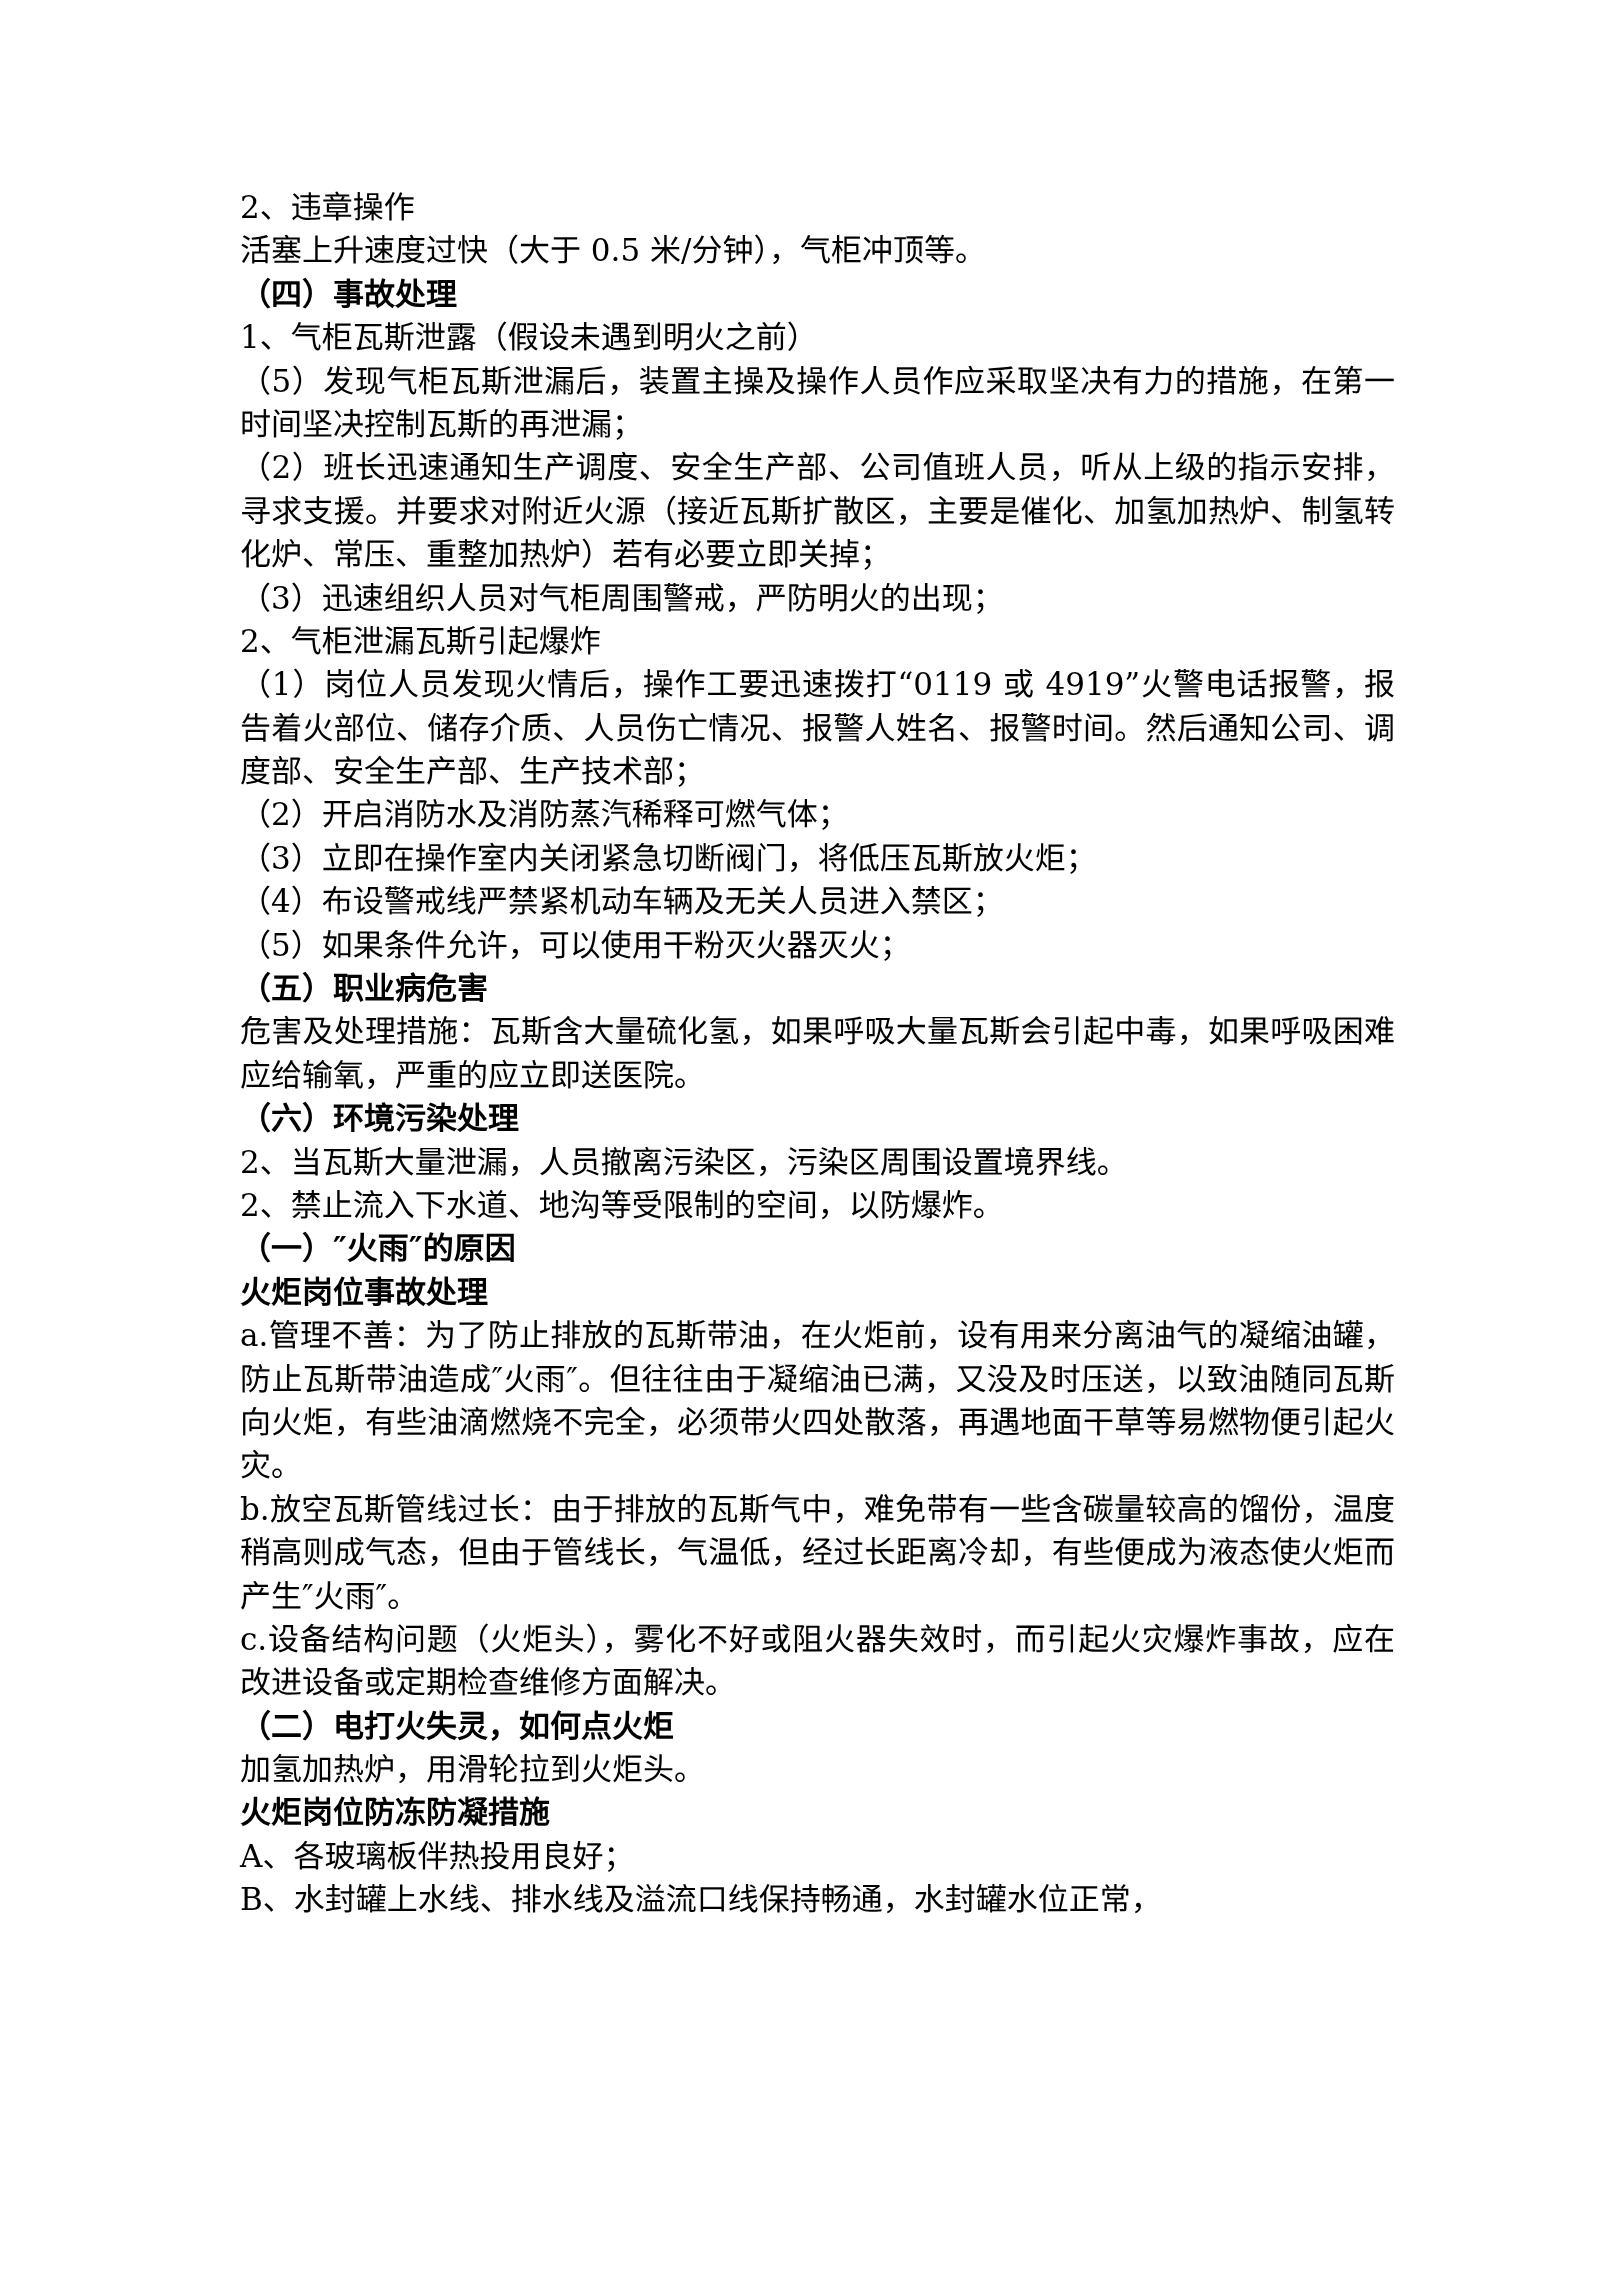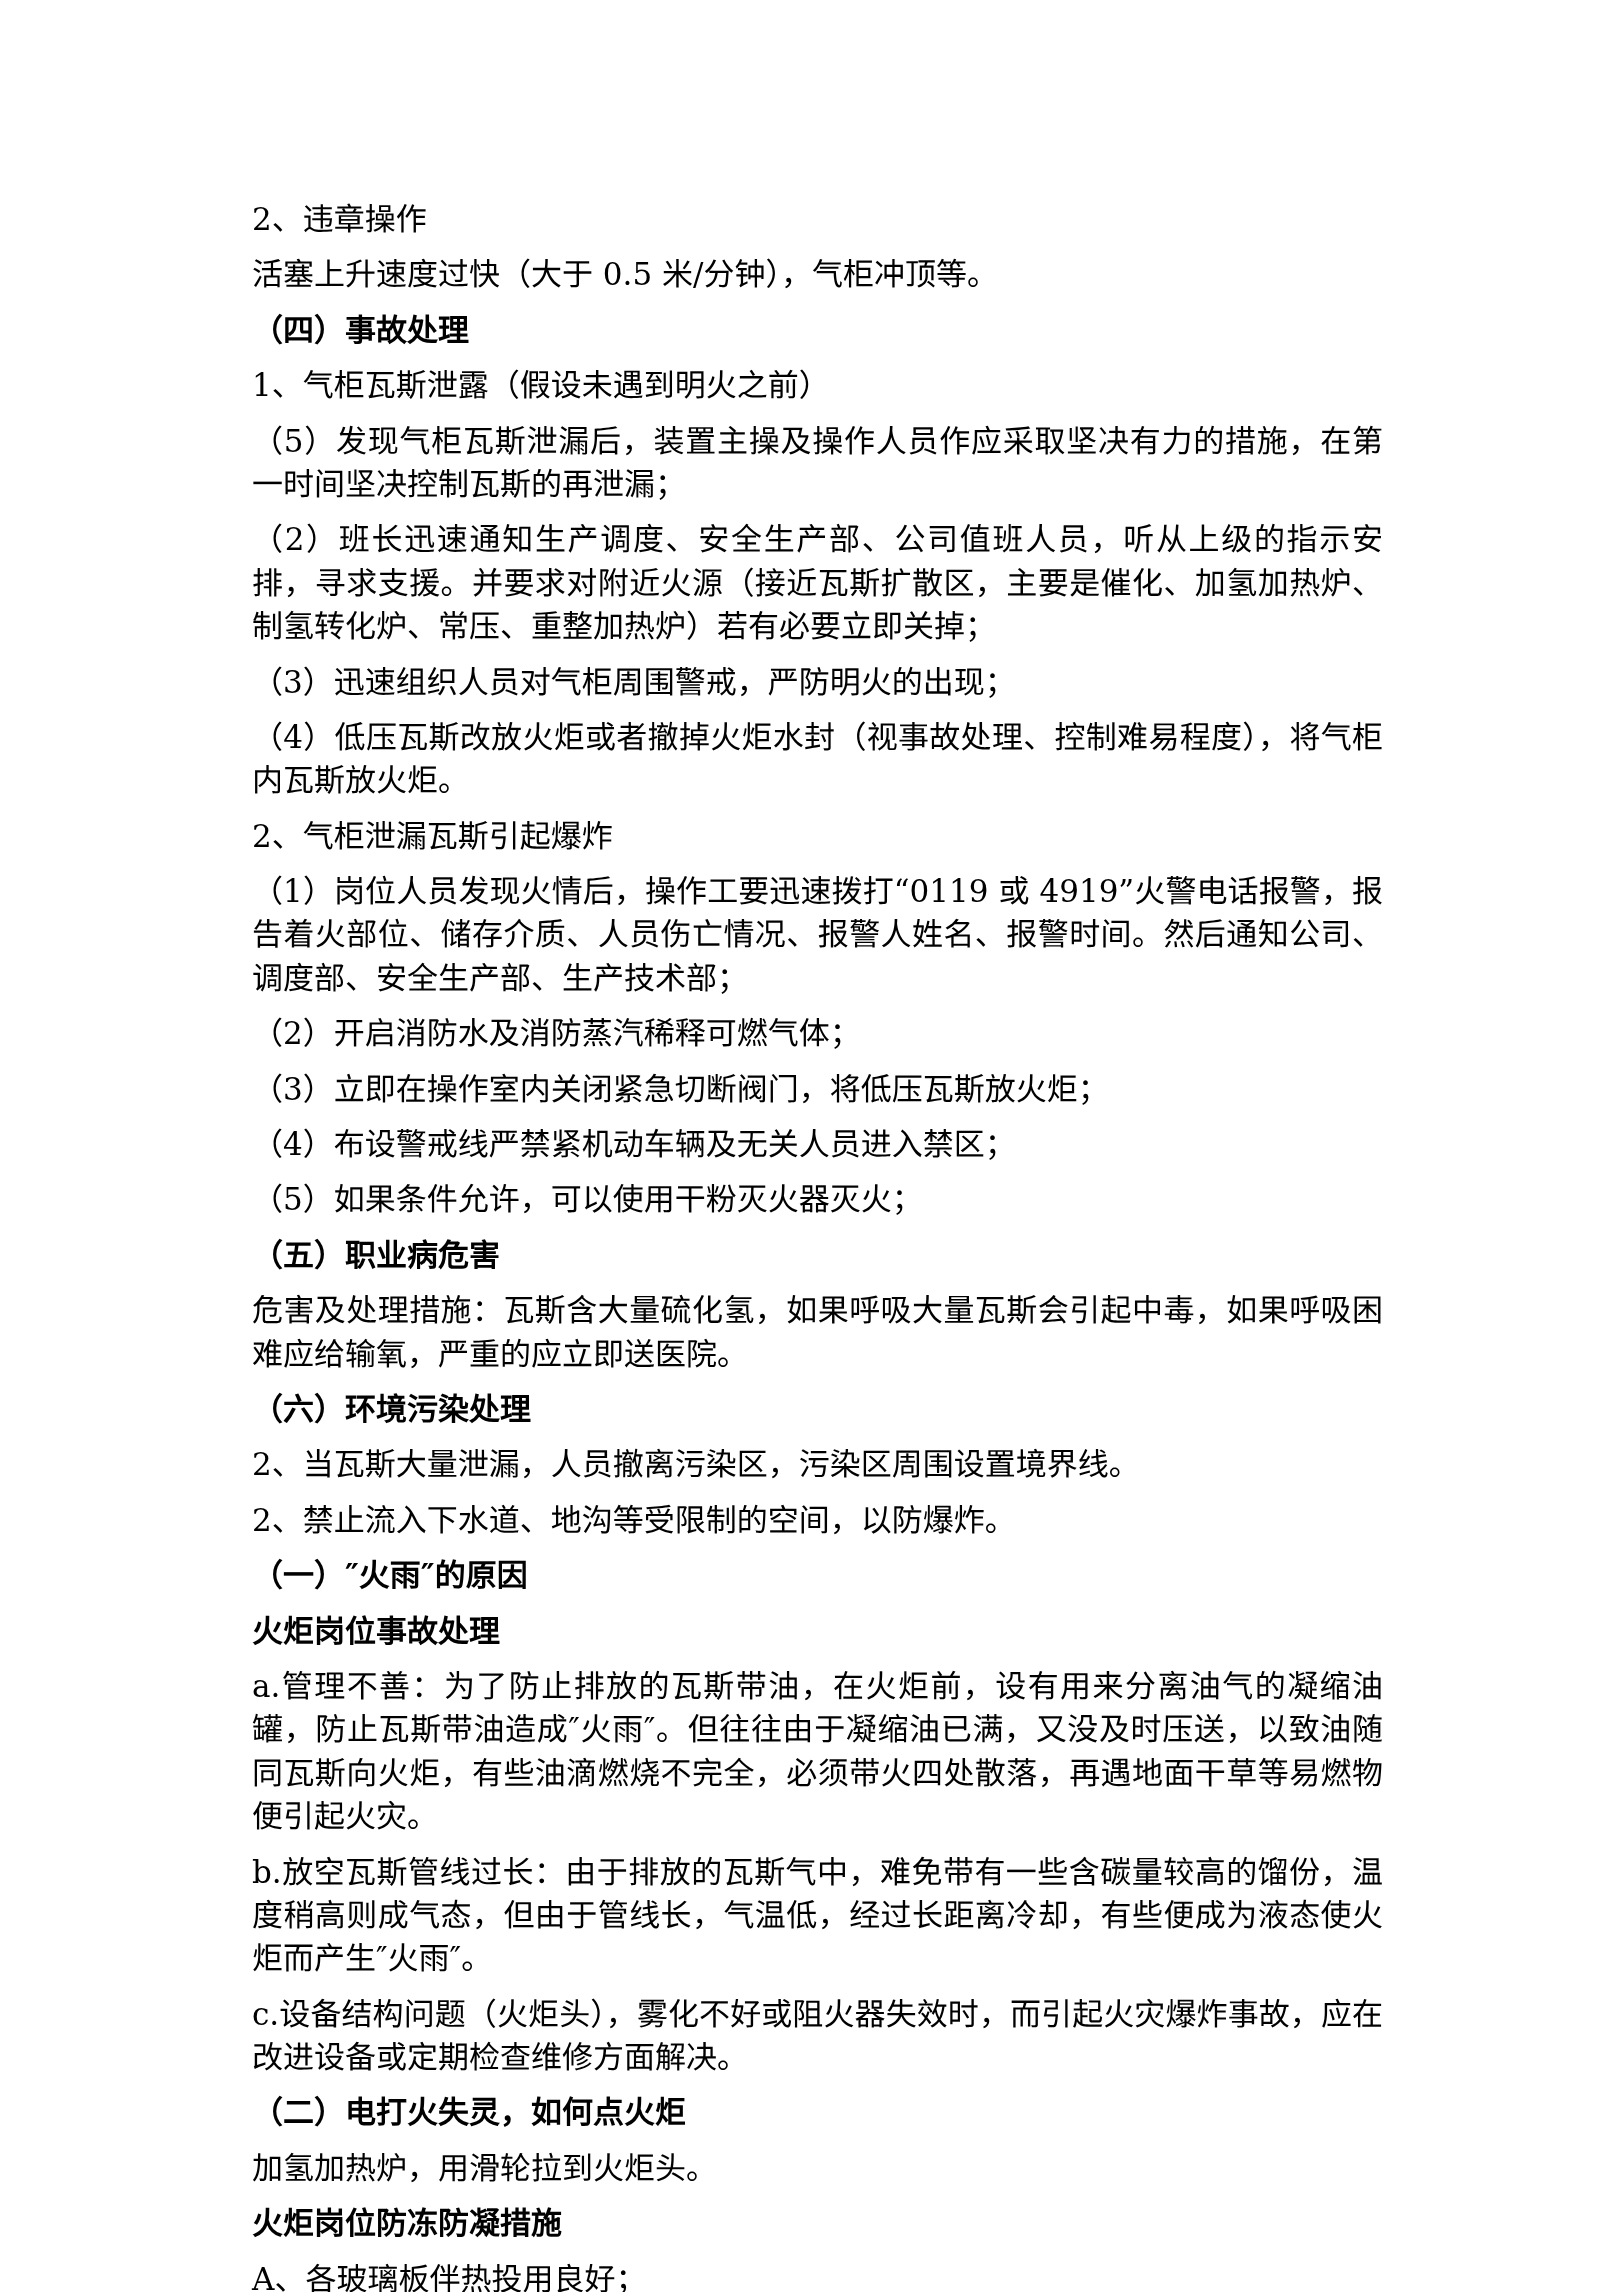--- a/index.html
+++ b/index.html
@@ -17,21 +17,21 @@
     font-family: "DejaVu Serif", "Liberation Serif", serif;
     color: #000000;
   }
   .doc {
     font-size: 31px;
     line-height: 1.40;
     text-align: justify;
     text-justify: inter-ideograph;
   }
   .doc p {
-    margin: 12px;
+    margin: 0;
     padding: 0;
     white-space: normal;
   }
   .bold {
     font-weight: bold;
   }
   .ind1 {
     padding-left: 29px;
   }
 </style>
@@ -41,21 +41,20 @@
 <div class="page">
   <div class="doc">
 
     <p>2、违章操作</p>
     <p>活塞上升速度过快（大于 0.5 米/分钟），气柜冲顶等。</p>
     <p class="bold ind1">（四）事故处理</p>
     <p>1、气柜瓦斯泄露（假设未遇到明火之前）</p>
     <p class="ind1">（5）发现气柜瓦斯泄漏后，装置主操及操作人员作应采取坚决有力的措施，在第一时间坚决控制瓦斯的再泄漏；</p>
     <p class="ind1">（2）班长迅速通知生产调度、安全生产部、公司值班人员，听从上级的指示安排，寻求支援。并要求对附近火源（接近瓦斯扩散区，主要是催化、加氢加热炉、制氢转化炉、常压、重整加热炉）若有必要立即关掉；</p>
     <p class="ind1">（3）迅速组织人员对气柜周围警戒，严防明火的出现；</p>
-    <p class="ind1">（4）低压瓦斯改放火炬或者撤掉火炬水封（视事故处理、控制难易程度），将气柜内瓦斯放火炬。</p>
     <p>2、气柜泄漏瓦斯引起爆炸</p>
     <p class="ind1">（1）岗位人员发现火情后，操作工要迅速拨打“0119 或 4919”火警电话报警，报告着火部位、储存介质、人员伤亡情况、报警人姓名、报警时间。然后通知公司、调度部、安全生产部、生产技术部；</p>
     <p class="ind1">（2）开启消防水及消防蒸汽稀释可燃气体；</p>
     <p class="ind1">（3）立即在操作室内关闭紧急切断阀门，将低压瓦斯放火炬；</p>
     <p class="ind1">（4）布设警戒线严禁紧机动车辆及无关人员进入禁区；</p>
     <p class="ind1">（5）如果条件允许，可以使用干粉灭火器灭火；</p>
     <p class="bold ind1">（五）职业病危害</p>
     <p>危害及处理措施：瓦斯含大量硫化氢，如果呼吸大量瓦斯会引起中毒，如果呼吸困难应给输氧，严重的应立即送医院。</p>
     <p class="bold ind1">（六）环境污染处理</p>
     <p>2、当瓦斯大量泄漏，人员撤离污染区，污染区周围设置境界线。</p>

